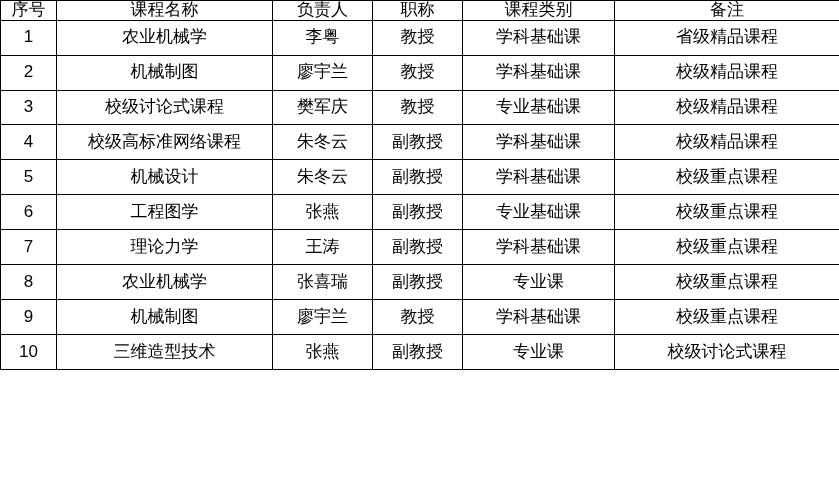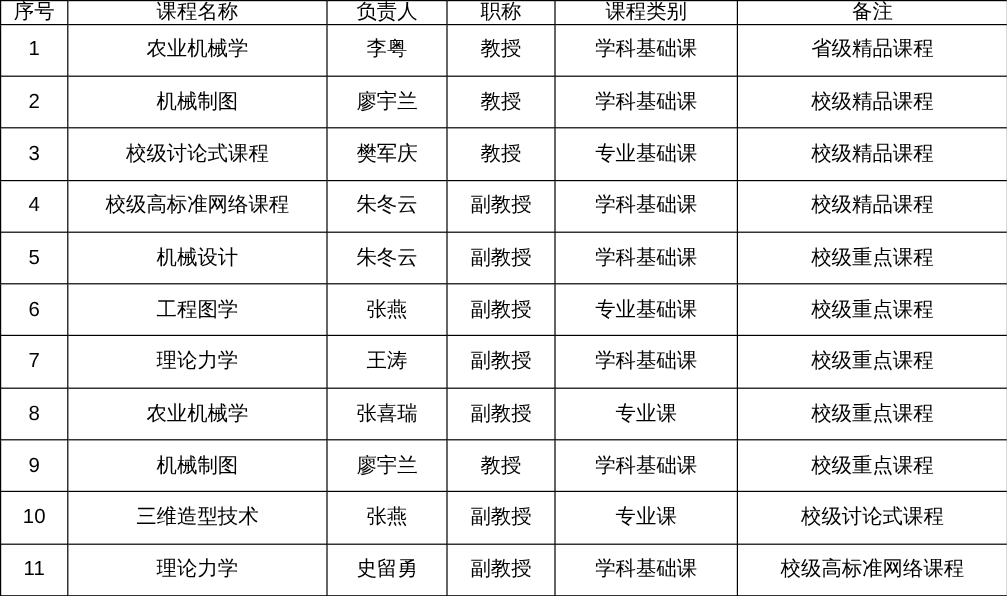--- a/index.html
+++ b/index.html
@@ -9,21 +9,21 @@
   }
   body {
     width: 839px;
     height: 497px;
     font-family: "Liberation Sans", sans-serif;
     color: #000000;
   }
   #course-table {
     border-collapse: collapse;
     width: 839px;
-    height: 497px;
+    height: 370px;
     table-layout: fixed;
     border-radius: 23px;
   }
   #course-table td,
   #course-table th {
     border: 1px solid #000000;
     text-align: center;
     vertical-align: middle;
     font-weight: normal;
     font-size: 17px;
@@ -138,22 +138,14 @@
       <td>校级重点课程</td>
     </tr>
     <tr>
       <td>10</td>
       <td>三维造型技术</td>
       <td>张燕</td>
       <td>副教授</td>
       <td>专业课</td>
       <td>校级讨论式课程</td>
     </tr>
-    <tr>
-      <td>11</td>
-      <td>理论力学</td>
-      <td>史留勇</td>
-      <td>副教授</td>
-      <td>学科基础课</td>
-      <td>校级高标准网络课程</td>
-    </tr>
   </tbody>
 </table>
 
 </body></html>

